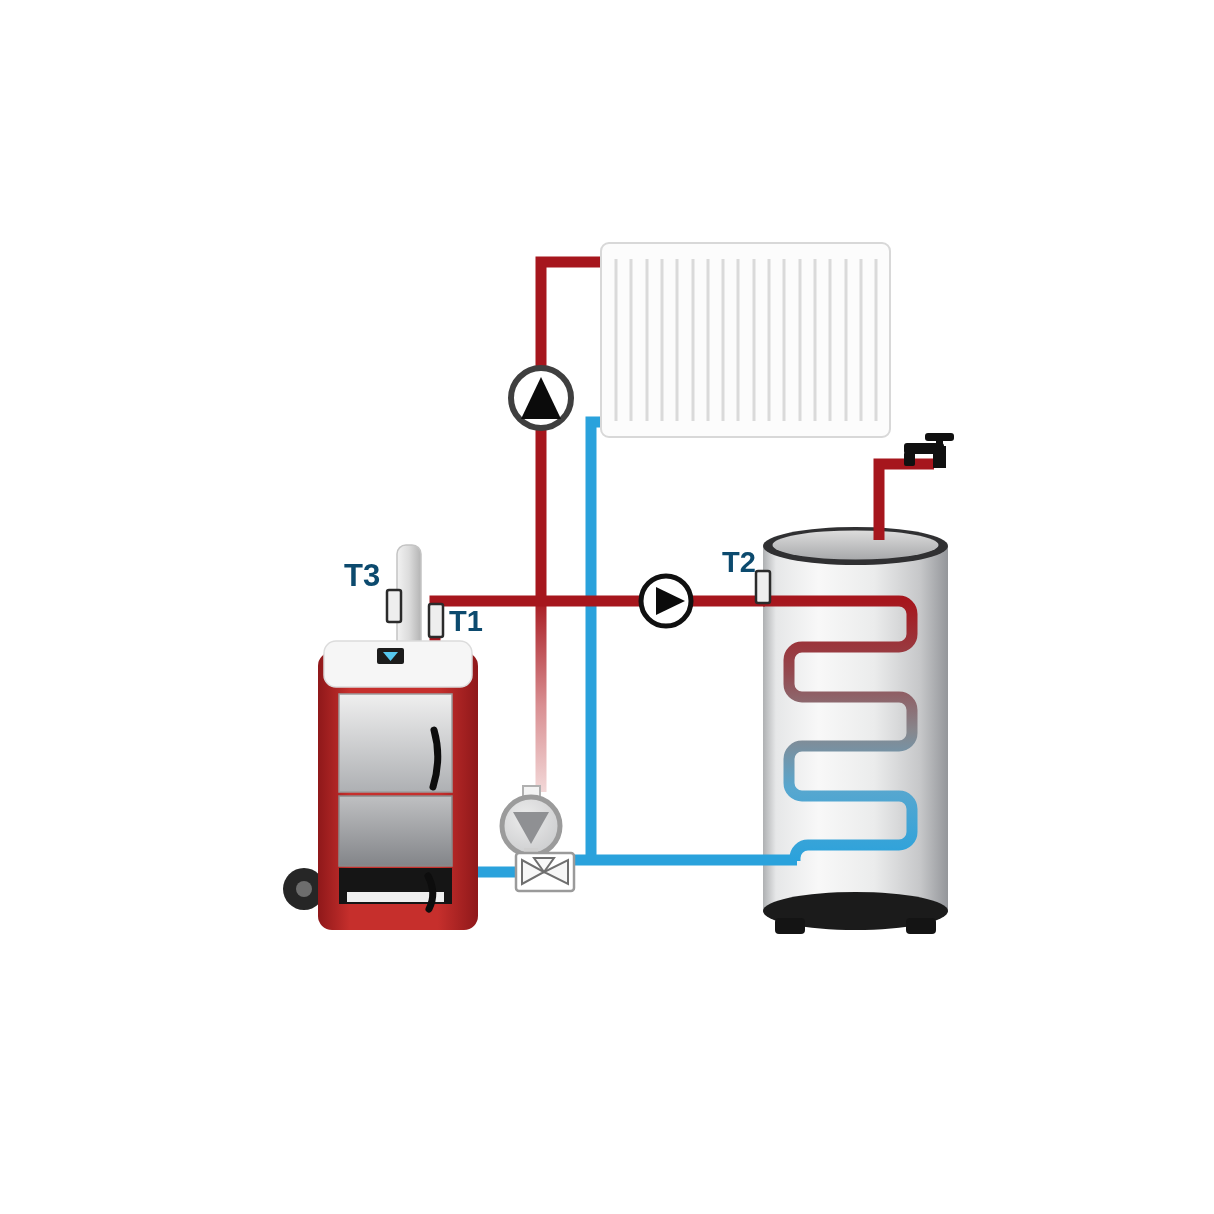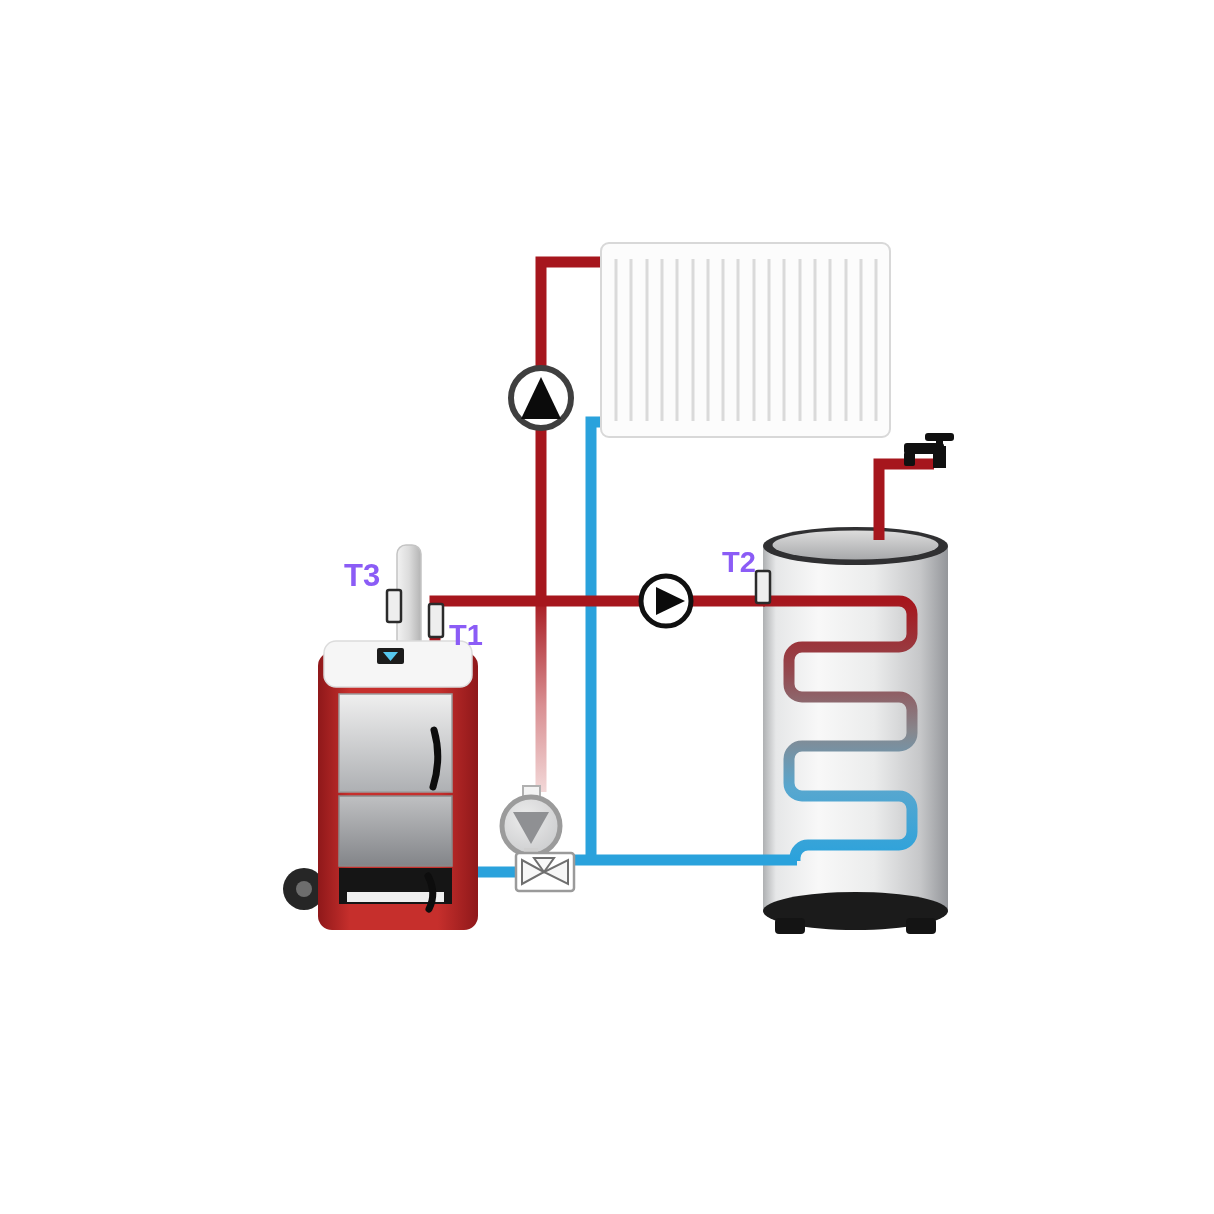--- a/index.html
+++ b/index.html
@@ -9,21 +9,21 @@
     background:var(--background,#ffffff);
     overflow:hidden;
     font-family:"Liberation Sans",sans-serif;
   }
   .diagram-svg{position:absolute;left:0;top:0;width:1214px;height:1214px;}
   .sensor-label{
     position:absolute;
     font-family:"Liberation Sans",sans-serif;
     font-weight:700;
     font-size:29px;
-    color:#8b5cf6;
+    color:#0c4a6e;
     line-height:1;
     user-select:none;
   }
   .pipe-hot{stroke:var(--pipe-hot,#a6161d);stroke-width:11;fill:none;}
   .pipe-cold{stroke:var(--pipe-cold,#2aa2dc);stroke-width:11;fill:none;}
 </style>
 </head>
 <body>
 
 <div class="stage">
@@ -172,16 +172,16 @@
     <g fill="#101010">
       <rect x="933" y="446" width="13" height="22"></rect>
       <rect x="904" y="443" width="40" height="11" rx="3"></rect>
       <rect x="904" y="452" width="11" height="14" rx="2"></rect>
       <rect x="925" y="433" width="29" height="8" rx="3"></rect>
       <rect x="936" y="438" width="7" height="7"></rect>
     </g>
   </svg>
 
   <div class="sensor-label" style="left:344px;top:560px;font-size:31px;">T3</div>
-  <div class="sensor-label" style="left:449px;top:621px;">T1</div>
+  <div class="sensor-label" style="left:449px;top:607px;">T1</div>
   <div class="sensor-label" style="left:722px;top:548px;text-align:center;">T2</div>
 
 </div>
 
 </body></html>

